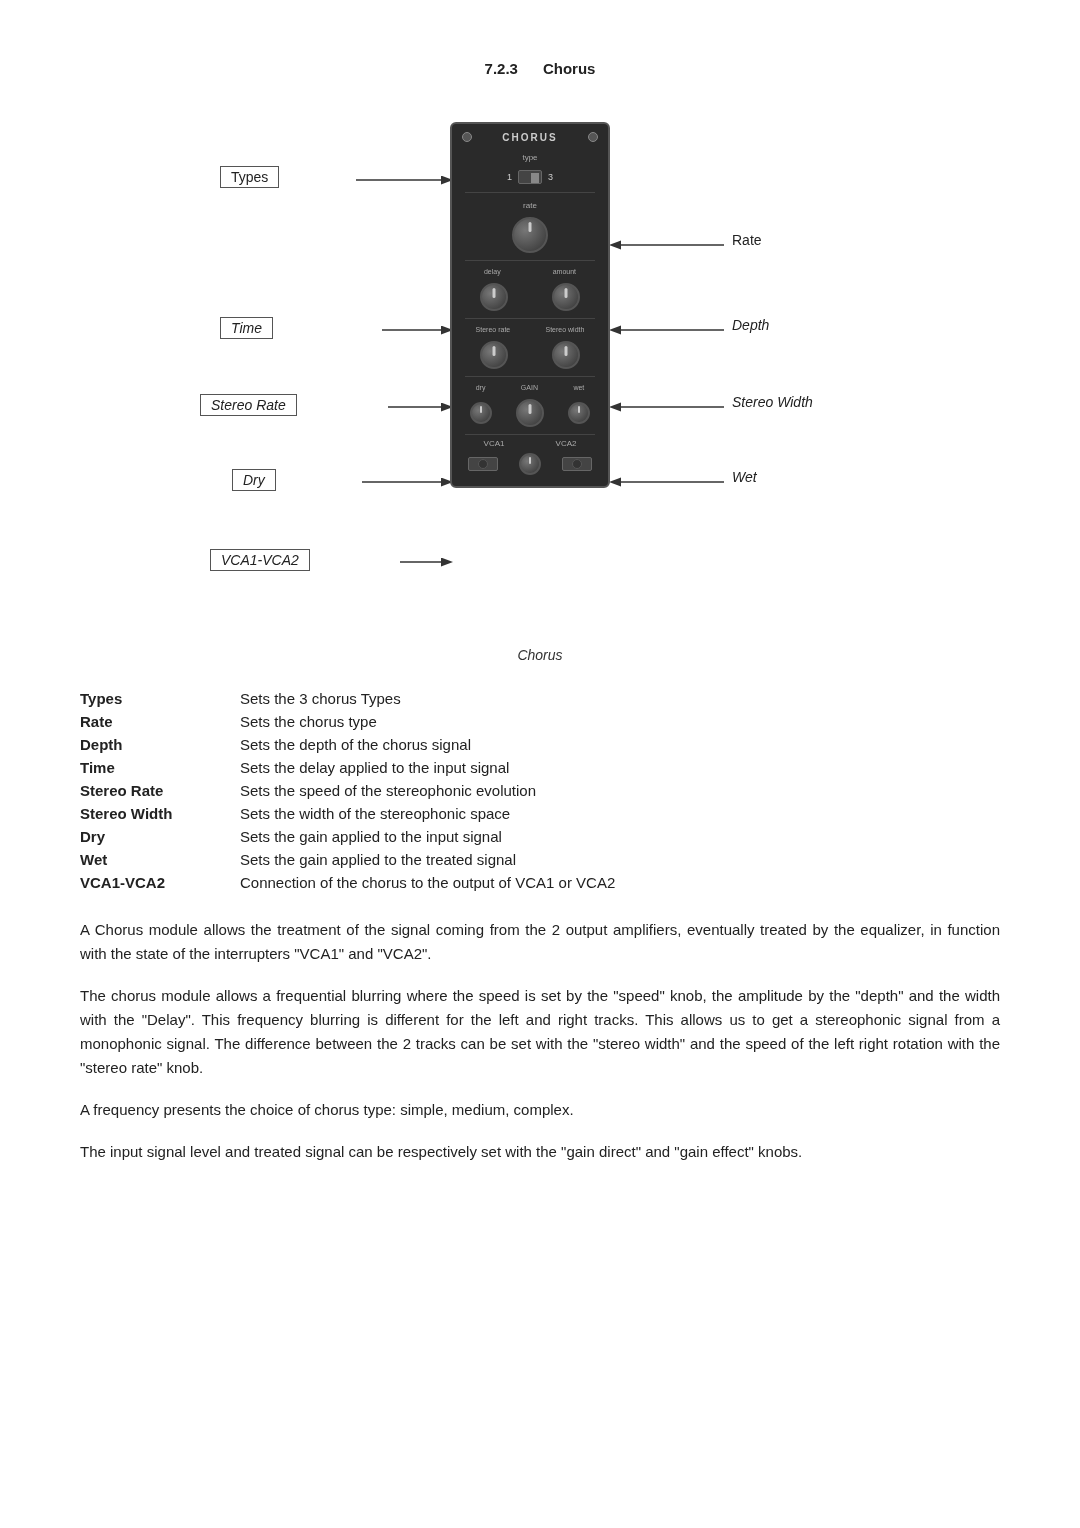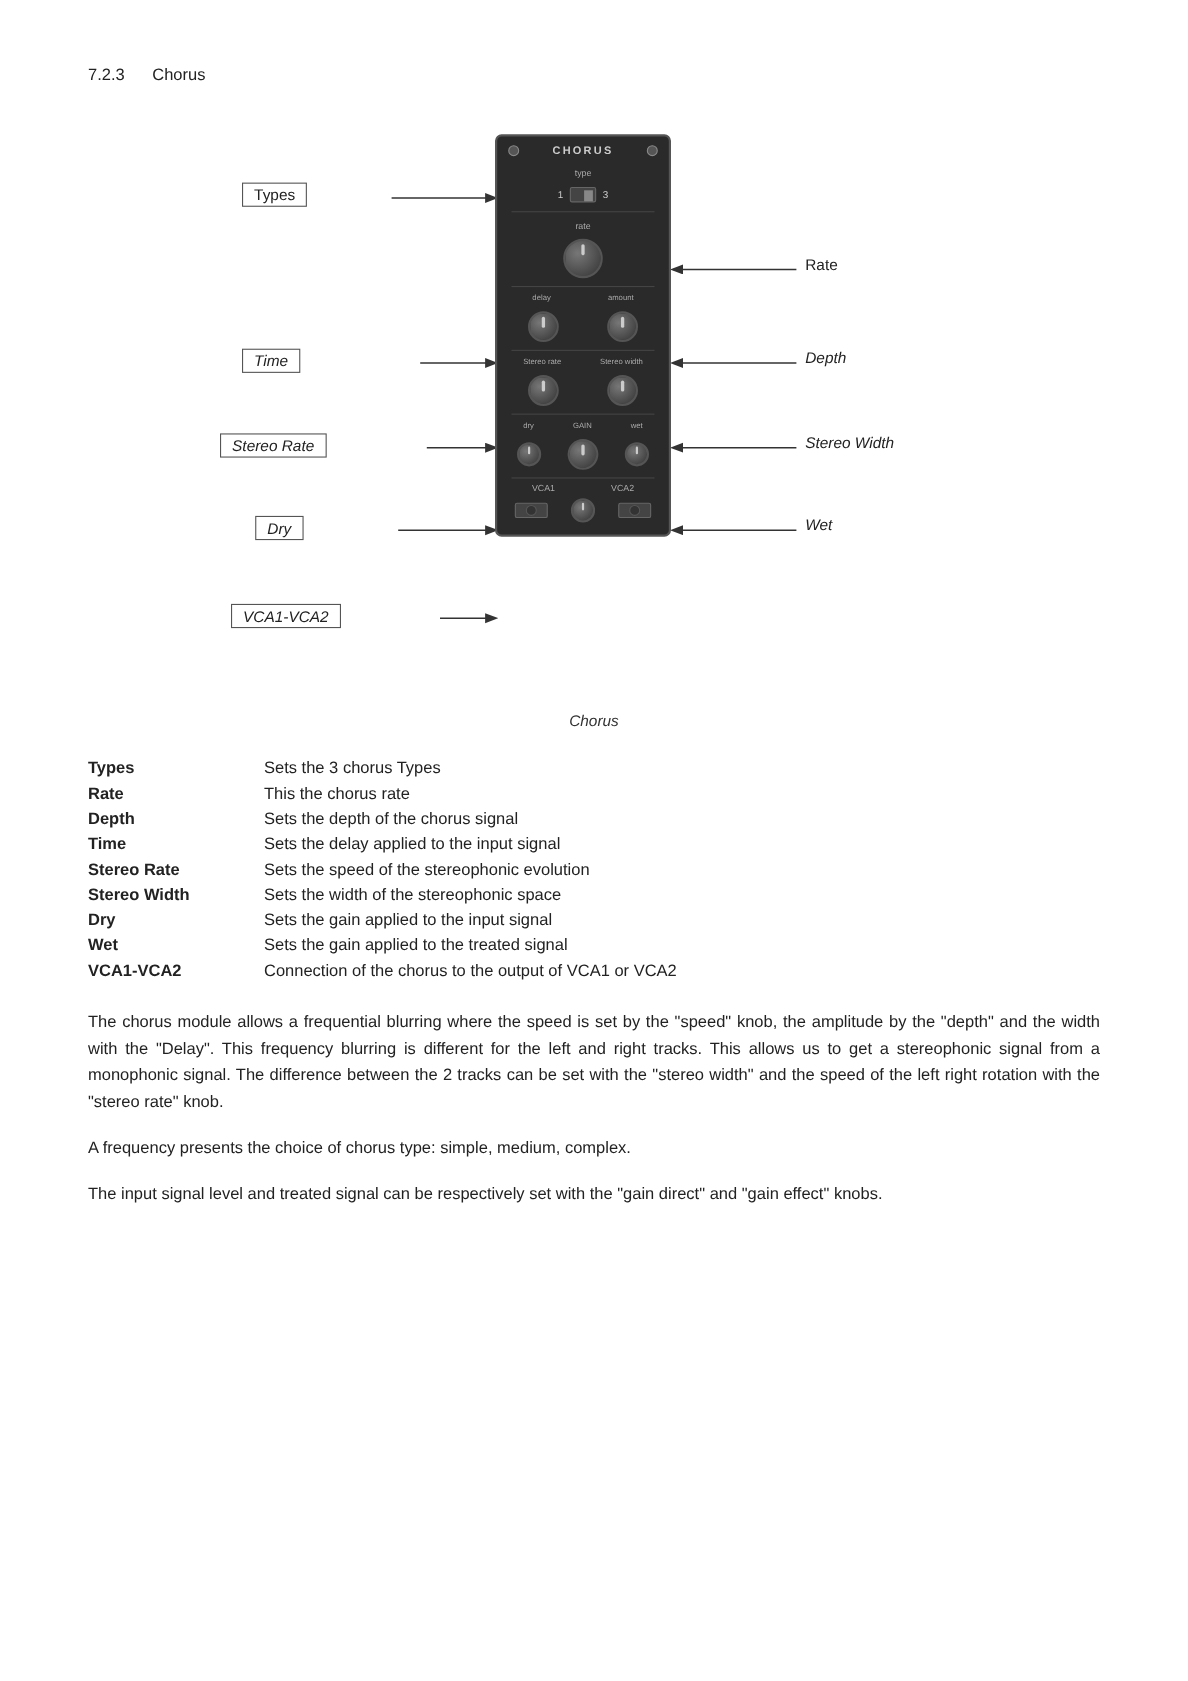--- a/index.html
+++ b/index.html
@@ -16,22 +16,23 @@
     .page {
       width: 1080px;
       min-height: 1528px;
       padding: 60px 80px 60px 80px;
       position: relative;
     }
 
     
     .section-heading {
       font-size: 15px;
-      font-weight: normal;
+      font-weight: bold;
       margin-bottom: 30px;
+      text-align: center;
     }
 
     
     .diagram-area {
       display: flex;
       justify-content: center;
       align-items: center;
       position: relative;
       margin-bottom: 20px;
       height: 520px;
@@ -482,21 +483,21 @@
   <div class="figure-caption">Chorus</div>
 
   <table class="param-table">
     <tbody id="param-tbody">
     <tr>
           <td style="font-weight: bold;">Types</td>
           <td>Sets the 3 chorus Types</td>
         </tr>
         <tr>
           <td style="font-weight: bold;">Rate</td>
-          <td>This the chorus rate</td>
+          <td>Sets the chorus type</td>
         </tr>
         <tr>
           <td style="font-weight: bold;">Depth</td>
           <td>Sets the depth of the chorus signal</td>
         </tr>
         <tr>
           <td style="font-weight: bold;">Time</td>
           <td>Sets the delay applied to the input signal</td>
         </tr>
         <tr>
@@ -516,19 +517,20 @@
           <td>Sets the gain applied to the treated signal</td>
         </tr>
         <tr>
           <td style="font-weight: bold;">VCA1-VCA2</td>
           <td>Connection of the chorus to the output of VCA1 or VCA2</td>
         </tr>
       </tbody>
   </table>
 
   <div id="body-paragraphs">
+      <p class="body-text">A Chorus module allows the treatment of the signal coming from the 2 output amplifiers, eventually treated by the equalizer, in function with the state of the interrupters "VCA1" and "VCA2".</p>
       <p class="body-text">The chorus module allows a frequential blurring where the speed is set by the "speed" knob, the amplitude by the "depth" and the width with the "Delay". This frequency blurring is different for the left and right tracks. This allows us to get a stereophonic signal from a monophonic signal. The difference between the 2 tracks can be set with the "stereo width" and the speed of the left right rotation with the "stereo rate" knob.</p>
       <p class="body-text">A frequency presents the choice of chorus type: simple, medium, complex.</p>
       <p class="body-text">The input signal level and treated signal can be respectively set with the "gain direct" and "gain effect" knobs.</p>
     </div>
 
 
 </div>
 
 </body></html>

